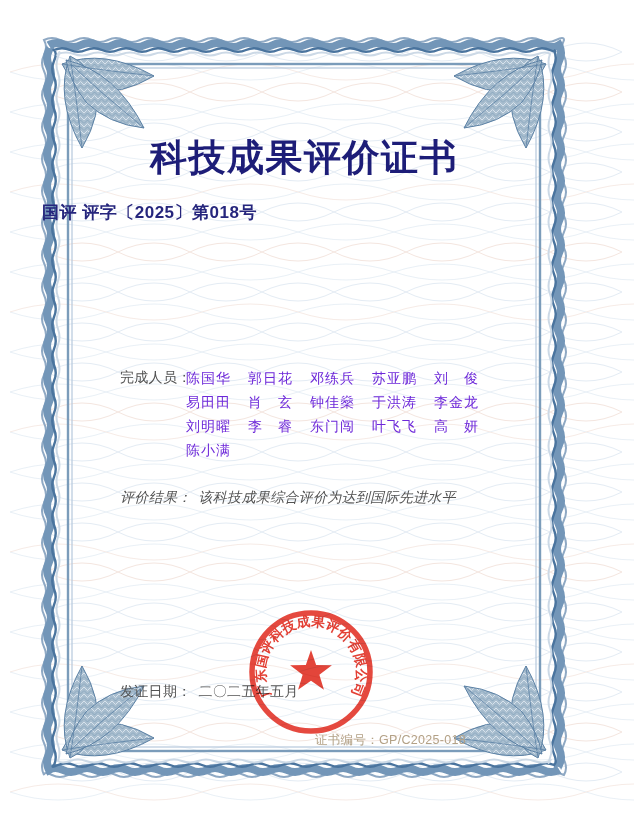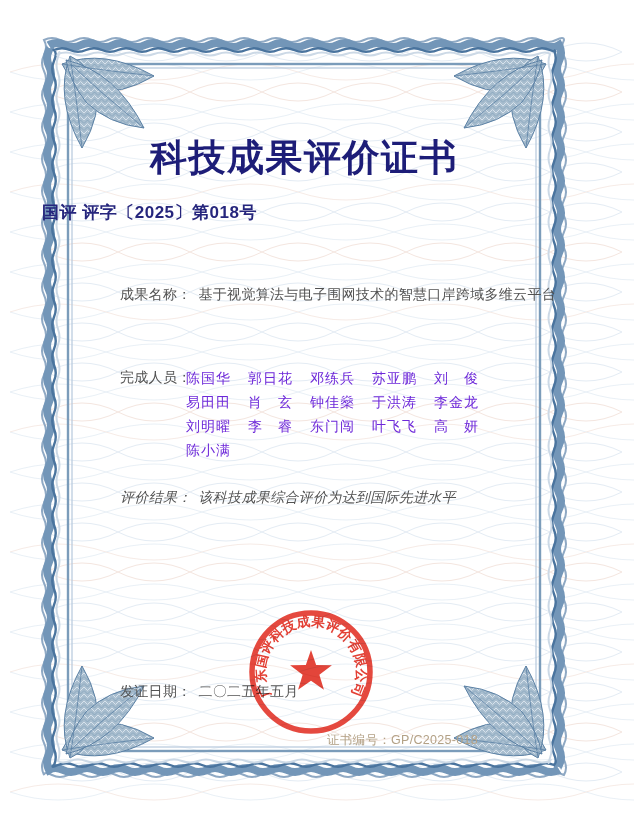--- a/index.html
+++ b/index.html
@@ -31,21 +31,21 @@
 
   .people-grid { position:absolute; left:144px; top:331px; }
   .name-row { height:24px; line-height:18px; }
   .pname {
     display:inline-block; width:44px; margin-right:18px;
     font-size:14px; color:#6d28d9;
     text-align:justify; text-align-last:justify;
   }
 
   .certno {
-    position:absolute; top:694px; right:88px;
+    position:absolute; top:694px; right:100px;
     font-size:12.5px; color:#b3a186; letter-spacing:0.3px; white-space:nowrap;
   }
 
   svg.seal { position:absolute; left:194px; top:559px; mix-blend-mode:multiply; opacity:0.88; }
 </style>
 </head>
 <body>
 
 <div class="page">
 
@@ -158,23 +158,20 @@
       <use href="#leafC" transform="translate(552,764) scale(-1,-1)"></use>
     </g>
   </svg>
 
   <div class="cert">
 
     <h1 class="title">科技成果评价证书</h1>
 
     <div class="docnum">国评 评字〔2025〕第018号</div>
 
-    <div class="field f-name">
-      <span class="lbl">成果名称：</span><span class="val">基于视觉算法与电子围网技术的智慧口岸跨域多维云平台</span>
-    </div>
 
 
     <div class="field f-people">
       <span class="lbl">完成人员：</span>
     </div>
     <div class="people-grid">
       <div class="name-row">
         <span class="pname">陈国华</span><span class="pname">郭日花</span><span class="pname">邓练兵</span><span class="pname">苏亚鹏</span><span class="pname">刘俊</span>
       </div>
       <div class="name-row">

